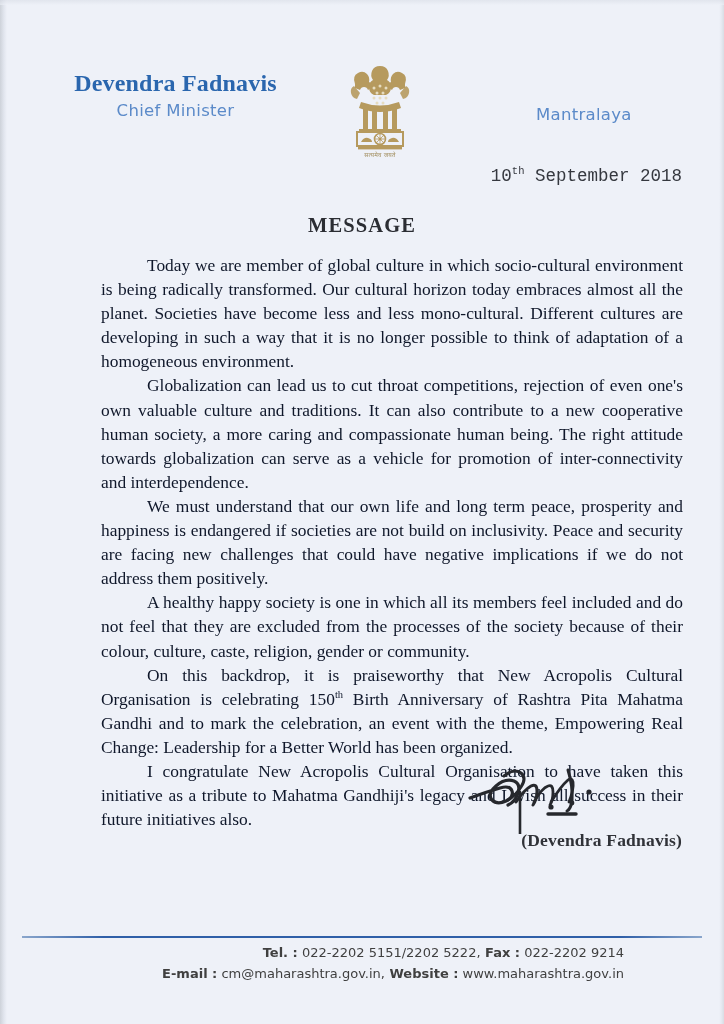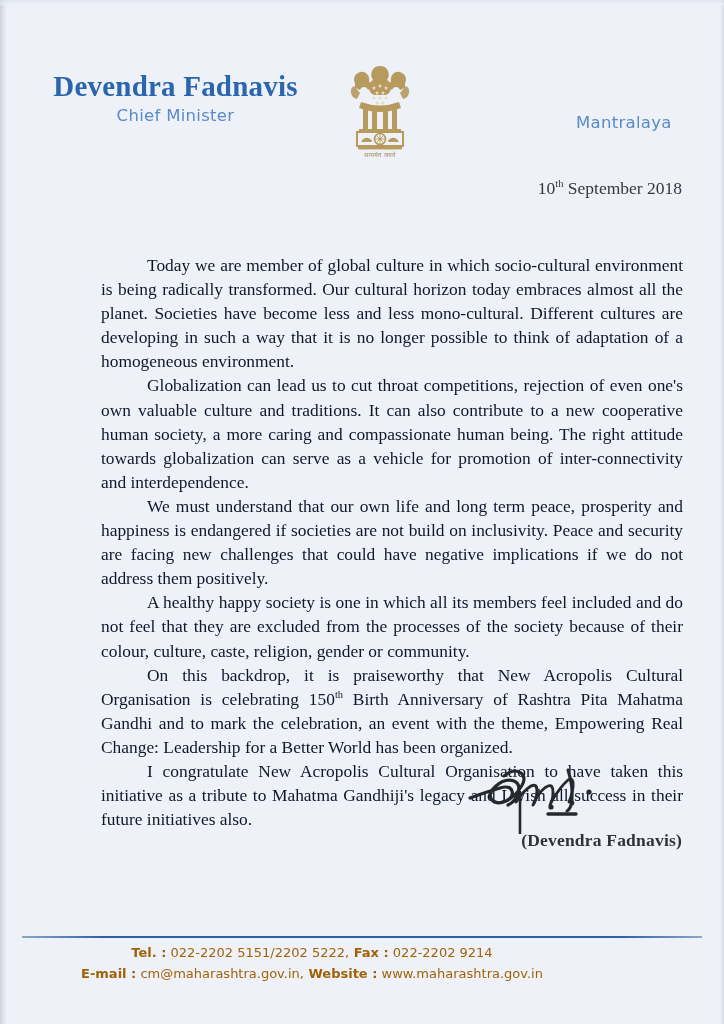--- a/index.html
+++ b/index.html
@@ -49,21 +49,21 @@
   }
   .lh-left {
     position: absolute;
     left: 38px; top: 9px;
     width: 275px;
     text-align: center;
   }
   .cm-name {
     font-family: "Liberation Serif", serif;
     font-weight: bold;
-    font-size: 29px;
+    font-size: 24px;
     color: #2a66ae;
     letter-spacing: .2px;
     line-height: 1.05;
     white-space: nowrap;
   }
   .cm-role, .cm-state {
     font-family: "DejaVu Sans", sans-serif;
     font-size: 16.5px;
     color: #5b8ac9;
     line-height: 1.35;
@@ -77,39 +77,38 @@
     left: 330px; top: 0;
     width: 100px; height: 105px;
     display: flex;
     align-items: flex-start;
     justify-content: center;
   }
   .emblem-wrap svg { display: block; }
 
   .lh-right {
     position: absolute;
-    left: 576px; top: 42px;
+    left: 536px; top: 42px;
     text-align: center;
-    margin-top: 8px;
   }
   .addr-line {
     font-family: "DejaVu Sans", sans-serif;
     font-size: 16.5px;
     color: #5b8ac9;
     line-height: 1.38;
     letter-spacing: .3px;
     white-space: nowrap;
   }
 
   
   .date-line {
     position: absolute;
     right: 42px;
-    top: 178px;
-    font-family: Liberation Serif, serif;
+    top: 166px;
+    font-family: Liberation Mono, monospace;
     font-size: 17.5px;
     color: #35383f;
     white-space: nowrap;
   }
   .date-line sup {
     font-size: 10.5px;
     vertical-align: super;
     line-height: 0;
   }
 
@@ -179,23 +178,23 @@
     top: 936px;
     width: 680px;
     height: 2px;
     background: linear-gradient(to right, #8aa6cc 0%, #2f5fa8 12%, #2f5fa8 88%, #8aa6cc 100%);
   }
   .footer {
     position: absolute;
     left: 0;
     top: 942px;
     width: 624px;
-    text-align: center;
+    text-align: right;
     font-family: "DejaVu Sans", sans-serif;
-    color: #a16207;
+    color: #404040;
     font-size: 13px;
     line-height: 1.62;
   }
   .footer .b { font-weight: bold; }
   .footer-line { white-space: nowrap; }
 </style>
 </head>
 <body>
 
 <div class="page">
@@ -263,20 +262,21 @@
       </svg>
     </div>
 
     <div class="lh-right">
       <div class="addr-line">Mantralaya</div>
     </div>
   </div>
 
   <div class="date-line"><span>10</span><sup>th</sup><span> September 2018</span></div>
 
+  <div class="msg-title">MESSAGE</div>
 
   <div class="body-copy">
     <p>Today we are member of global culture in which socio-cultural environment is being radically transformed. Our cultural horizon today embraces almost all the planet. Societies have become less and less mono-cultural. Different cultures are developing in such a way that it is no longer possible to think of adaptation of a homogeneous environment.</p>
     <p>Globalization can lead us to cut throat competitions, rejection of even one's own valuable culture and traditions. It can also contribute to a new cooperative human society, a more caring and compassionate human being. The right attitude towards globalization can serve as a vehicle for promotion of inter-connectivity and interdependence.</p>
     <p>We must understand that our own life and long term peace, prosperity and happiness is endangered if societies are not build on inclusivity. Peace and security are facing new challenges that could have negative implications if we do not address them positively.</p>
     <p>A healthy happy society is one in which all its members feel included and do not feel that they are excluded from the processes of the society because of their colour, culture, caste, religion, gender or community.</p>
     <p><span>On this backdrop, it is praiseworthy that New Acropolis Cultural Organisation is celebrating 150</span><sup>th</sup><span> Birth Anniversary of Rashtra Pita Mahatma Gandhi and to mark the celebration, an event with the theme, Empowering Real Change: Leadership for a Better World has been organized.</span></p>
     <p>I congratulate New Acropolis Cultural Organisation to have taken this initiative as a tribute to Mahatma Gandhiji's legacy and I wish all success in their future initiatives also.</p>
   </div>
 

